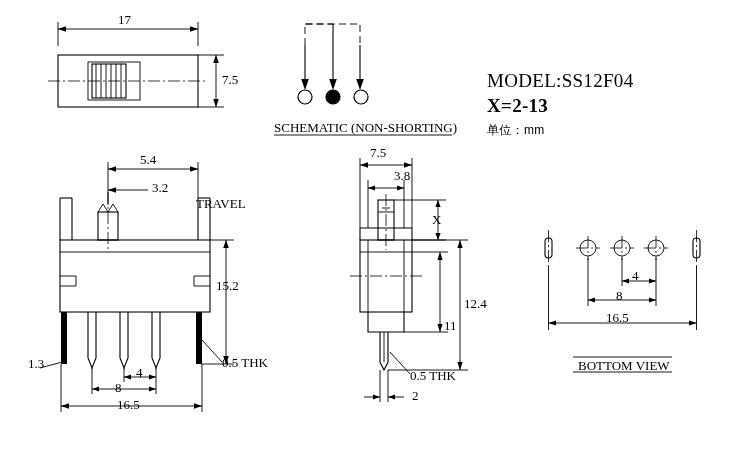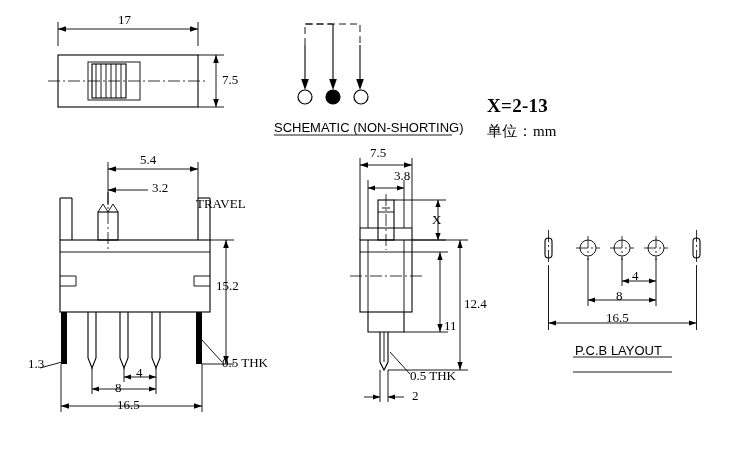--- a/index.html
+++ b/index.html
@@ -7,21 +7,21 @@
     width:750px;height:450px;
     background:#ffffff;
     font-family:"Liberation Serif", serif;
     color:#000;
     overflow:hidden;
     position:relative;
   }
   .stage{position:absolute;left:0;top:0;width:750px;height:450px;}
   .lbl{position:absolute;font-family:"Liberation Serif", serif;font-size:13px;white-space:nowrap;}
   .title{position:absolute;font-family:"Liberation Serif", serif;font-size:19px;white-space:nowrap;letter-spacing:0.3px;}
-  .cap{position:absolute;font-family:Liberation Sans, sans-serif;font-size:12.5px;white-space:nowrap;}
+  .cap{position:absolute;font-family:Liberation Serif, serif;font-size:12.5px;white-space:nowrap;}
   svg{position:absolute;left:0;top:0;}
   .ln{stroke:#000;stroke-width:1.1;fill:none;}
   .thin{stroke:#000;stroke-width:0.9;fill:none;}
   .dash{stroke:#000;stroke-width:0.9;fill:none;stroke-dasharray:7 4;}
   .cl{stroke:#000;stroke-width:0.8;fill:none;stroke-dasharray:12 3 2 3;}
   .fillblk{fill:#000;}
   .white{fill:#fff;stroke:#000;stroke-width:1.2;}
 </style>
 </head>
 <body>
@@ -227,22 +227,23 @@
     <line class="thin" x1="548.5" y1="266" x2="548.5" y2="330"></line>
     <line class="thin" x1="696.5" y1="266" x2="696.5" y2="330"></line>
     <line class="thin" x1="548.5" y1="323" x2="696.5" y2="323"></line>
     <polygon class="fillblk" points="548.5,323 556,320.4 556,325.6"></polygon>
     <polygon class="fillblk" points="696.5,323 689,320.4 689,325.6"></polygon>
 
     <line class="thin" x1="573" y1="357" x2="672" y2="357"></line>
     <line class="thin" x1="573" y1="372" x2="672" y2="372"></line>
   </svg>
 
+  <div class="title" style="left:487px;top:70px;">MODEL:SS12F04</div>
   <div class="title" style="left:487px;top:95px;font-weight:bold;">X=2-13</div>
-  <div class="title" style="left:487px;top:122px;font-family:Liberation Serif, serif;font-size:15px;">单位：mm</div>
+  <div class="title" style="left:487px;top:122px;font-family:Liberation Sans, sans-serif;font-size:12px;">单位：mm</div>
 
   <div class="lbl" style="left:118px;top:12px;">17</div>
   <div class="lbl" style="left:222px;top:72px;">7.5</div>
 
   <div class="cap" style="left:274px;top:120px;font-size:13px;">SCHEMATIC (NON-SHORTING)</div>
 
   <div class="lbl" style="left:140px;top:152px;text-align:right;">5.4</div>
   <div class="lbl" style="left:152px;top:180px;">3.2</div>
   <div class="lbl" style="left:196px;top:196px;">TRAVEL</div>
   <div class="lbl" style="left:216px;top:278px;text-align:right;">15.2</div>
@@ -256,15 +257,15 @@
   <div class="lbl" style="left:394px;top:168px;">3.8</div>
   <div class="lbl" style="left:432px;top:212px;">X</div>
   <div class="lbl" style="left:444px;top:282px;margin-top:36px;">11</div>
   <div class="lbl" style="left:464px;top:296px;">12.4</div>
   <div class="lbl" style="left:410px;top:368px;">0.5 THK</div>
   <div class="lbl" style="left:412px;top:388px;">2</div>
 
   <div class="lbl" style="left:632px;top:268px;">4</div>
   <div class="lbl" style="left:616px;top:288px;">8</div>
   <div class="lbl" style="left:606px;top:310px;">16.5</div>
-  <div class="cap" style="left:575px;top:343px;font-size:13px;">P.C.B LAYOUT</div>
+  <div class="cap" style="left:578px;top:358px;font-size:13px;">BOTTOM VIEW</div>
 
 </div>
 
 </body></html>

